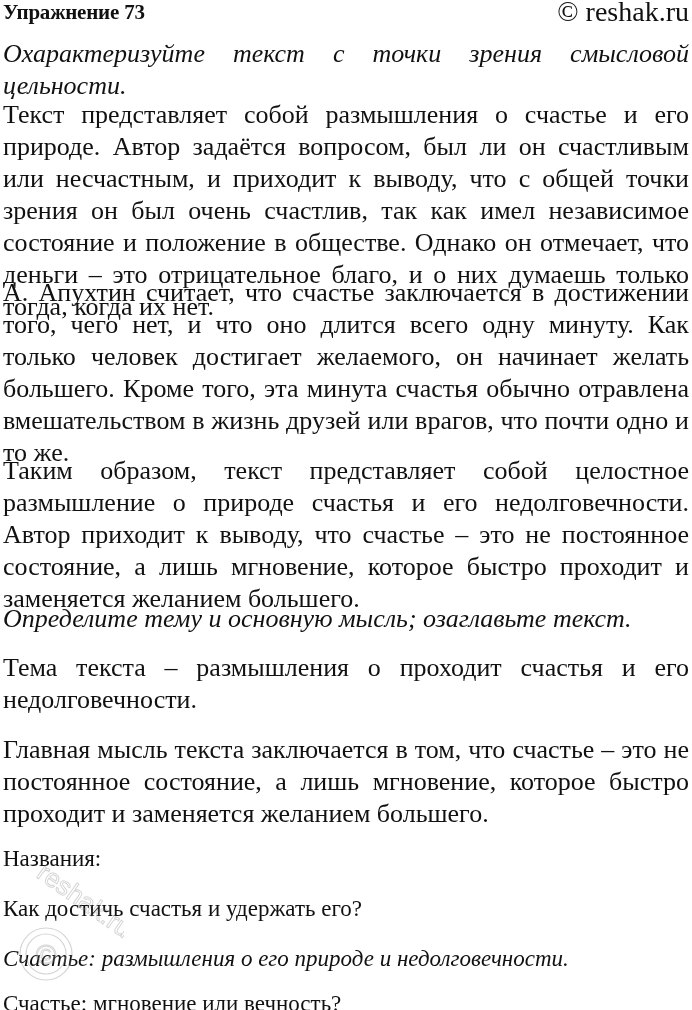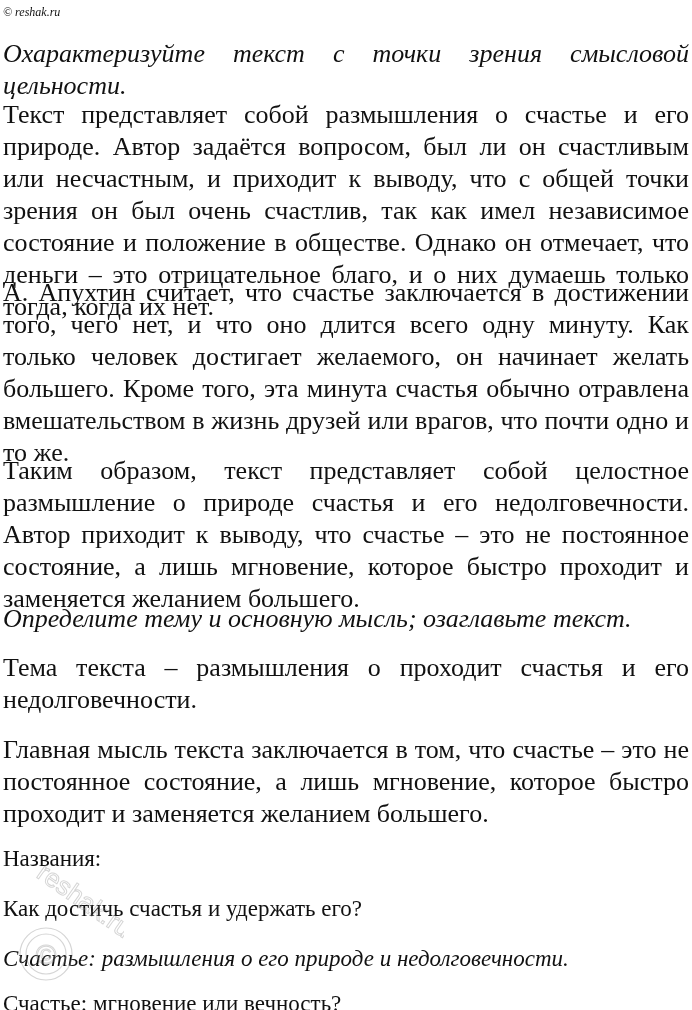--- a/index.html
+++ b/index.html
@@ -6,37 +6,38 @@
     body {
       width: 692px; height: 1010px; overflow: hidden; position: relative;
       font-family: "Liberation Serif", "DejaVu Serif", serif;
       color: #111111;
     }
     .header {
       position: absolute; left: 3px; right: 3px; top: 0; height: 26px;
       display: flex; justify-content: space-between; align-items: flex-start;
     }
     .title { font-weight: bold; font-size: 21px; line-height: 24px; letter-spacing: -0.2px; }
-    .copyright { font-size: 12px; line-height: 24px; font-style: italic; }
+    .copyright { font-size: 28px; line-height: 24px; }
     .para {
       position: absolute; left: 3px; width: 686px;
       font-size: 26px; line-height: 32px; text-align: justify;
       text-align-last: left; margin: 0;
     }
     .italic { font-style: italic; }
     .line { position: absolute; left: 3px; font-size: 23px; line-height: 32px; white-space: nowrap; }
     .watermark {
       position: absolute; left: 14px; top: 862px; width: 110px; height: 130px;
       pointer-events: none; opacity: 0.35;
     }
   </style>
 </head>
 <body>
 
 <div class="header">
+  <span class="title">Упражнение 73</span>
   <span class="copyright">© reshak.ru</span>
 </div>
 
 <p class="para italic" style="top:38px;">Охарактеризуйте текст с точки зрения смысловой цельности.</p>
 
 <p class="para" style="top:99px;">Текст представляет собой размышления о счастье и его природе. Автор задаётся вопросом, был ли он счастливым или несчастным, и приходит к выводу, что с общей точки зрения он был очень счастлив, так как имел независимое состояние и положение в обществе. Однако он отмечает, что деньги – это отрицательное благо, и о них думаешь только тогда, когда их нет.</p>
 <p class="para" style="top:277px;">А. Апухтин считает, что счастье заключается в достижении того, чего нет, и что оно длится всего одну минуту. Как только человек достигает желаемого, он начинает желать большего. Кроме того, эта минута счастья обычно отравлена вмешательством в жизнь друзей или врагов, что почти одно и то же.</p>
 <p class="para" style="top:455px;">Таким образом, текст представляет собой целостное размышление о природе счастья и его недолговечности. Автор приходит к выводу, что счастье – это не постоянное состояние, а лишь мгновение, которое быстро проходит и заменяется желанием большего.</p>
 
 <p class="para italic" style="top:603px;">Определите тему и основную мысль; озаглавьте текст.</p>

